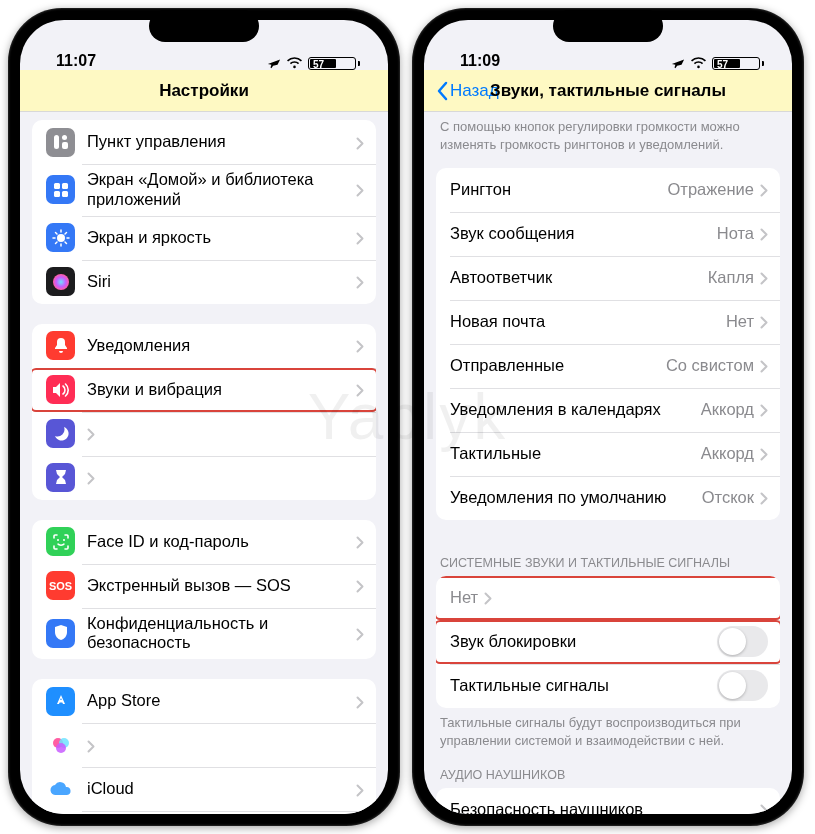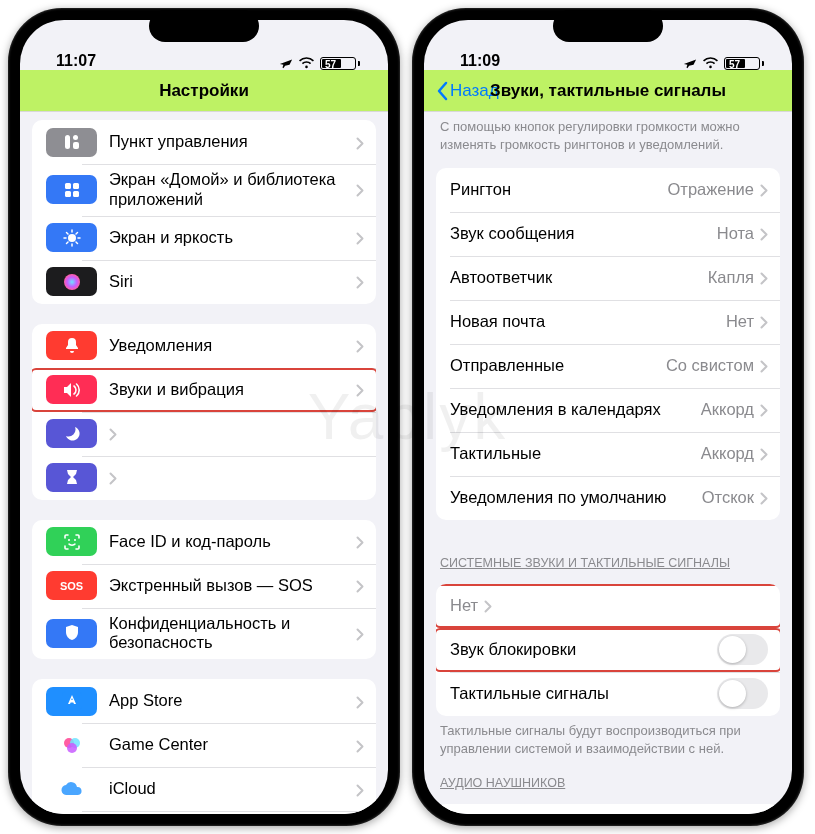--- a/index.html
+++ b/index.html
@@ -45,37 +45,37 @@
     justify-content: space-between;
     padding: 14px 28px 0 36px;
     font-size: 16px;
     font-weight: 600;
     color: #000;
   }
   .status-right { display: flex; align-items: center; gap: 5px; }
   .status-right svg { display: block; }
   .battery-wrap { display: flex; align-items: center; gap: 2px; position: relative; }
   .battery-body {
-    width: 36px; height: 13px;
+    width: 48px; height: 13px;
     border: 1px solid #000; border-radius: 3px;
     position: relative;
   }
   .battery-fill {
     position: absolute; left: 1px; top: 1px; bottom: 1px;
     width: 57%; background: #000; border-radius: 1px;
   }
   .battery-tip { width: 2px; height: 5px; background: #000; border-radius: 0 1px 1px 0; }
   .battery-text { font-size: 10px; font-weight: 700; color:#fff; position: absolute; left:4px; top:0; line-height:13px;}
   .nav-header {
     display: flex;
     align-items: center;
     height: 42px;
     padding: 0 12px;
     position: relative;
-    background: #bef264;
+    background: #fef9c3;
     border-bottom: 0.5px solid #d8d8d8;
   }
   .nav-title {
     position: absolute;
     left: 0; right: 0;
     text-align: center;
     font-size: 17px;
     font-weight: 600;
     color: #000;
     pointer-events: none;
@@ -88,23 +88,22 @@
   .content { height: calc(100% - 92px); overflow: hidden; }
   .desc {
     font-size: 13px;
     color: #8a8a8e;
     padding: 6px 16px 14px;
     line-height: 1.38;
   }
   .section-header {
     font-size: 12.5px;
     color: #8a8a8e;
-    padding: 16px 16px 14px;
+    padding: 16px 16px 6px;
     text-transform: uppercase;
-    text-decoration: underline;
   }
   .group {
     background: #fff;
     margin: 0 12px 20px;
     border-radius: 10px;
     overflow: hidden;
   }
   .group.tight { margin-bottom: 8px; }
   .row {
     display: flex;
@@ -115,21 +114,21 @@
   }
   .row + .row::before {
     content: "";
     position: absolute;
     left: 14px; right: 0; top: 0;
     height: 0.5px;
     background: #e0e0e3;
   }
   .row.icon-row + .row::before { left: 50px; }
   .row .icon {
-    width: 51px; height: 29px;
+    width: 29px; height: 29px;
     border-radius: 7px;
     margin-right: 12px;
     flex: 0 0 auto;
     display: flex; align-items: center; justify-content: center;
     color: #fff;
   }
   .row .label {
     font-size: 16.5px;
     color: #000;
     flex: 1;
@@ -378,21 +377,20 @@
               </svg></span>
           </div>
           <div class="row icon-row">
             <div class="icon" style="background:#ffffff">
               <svg width="22" height="22" viewBox="0 0 22 22">
                 <circle cx="8" cy="9" r="5" fill="#ff5ea3"></circle>
                 <circle cx="14" cy="9" r="5" fill="#6ee3ff" opacity=".85"></circle>
                 <circle cx="11" cy="14" r="5" fill="#c85cff" opacity=".85"></circle>
               </svg>
             </div>
-            <div class="label">Game Center</div>
             <span class="chevron"><svg width="8" height="13" viewBox="0 0 8 13">
                 <path d="M1.5 1.5L6.5 6.5L1.5 11.5" stroke="#c4c4c7" stroke-width="2" fill="none" stroke-linecap="round" stroke-linejoin="round"></path>
               </svg></span>
           </div>
           <div class="row icon-row">
             <div class="icon" style="background:#ffffff">
               <svg width="22" height="16" viewBox="0 0 22 16">
                 <path d="M17 14H6a5 5 0 01-1-10 6 6 0 0111 2 4 4 0 011 8z" fill="#4aa6ff"></path>
               </svg>
             </div>

